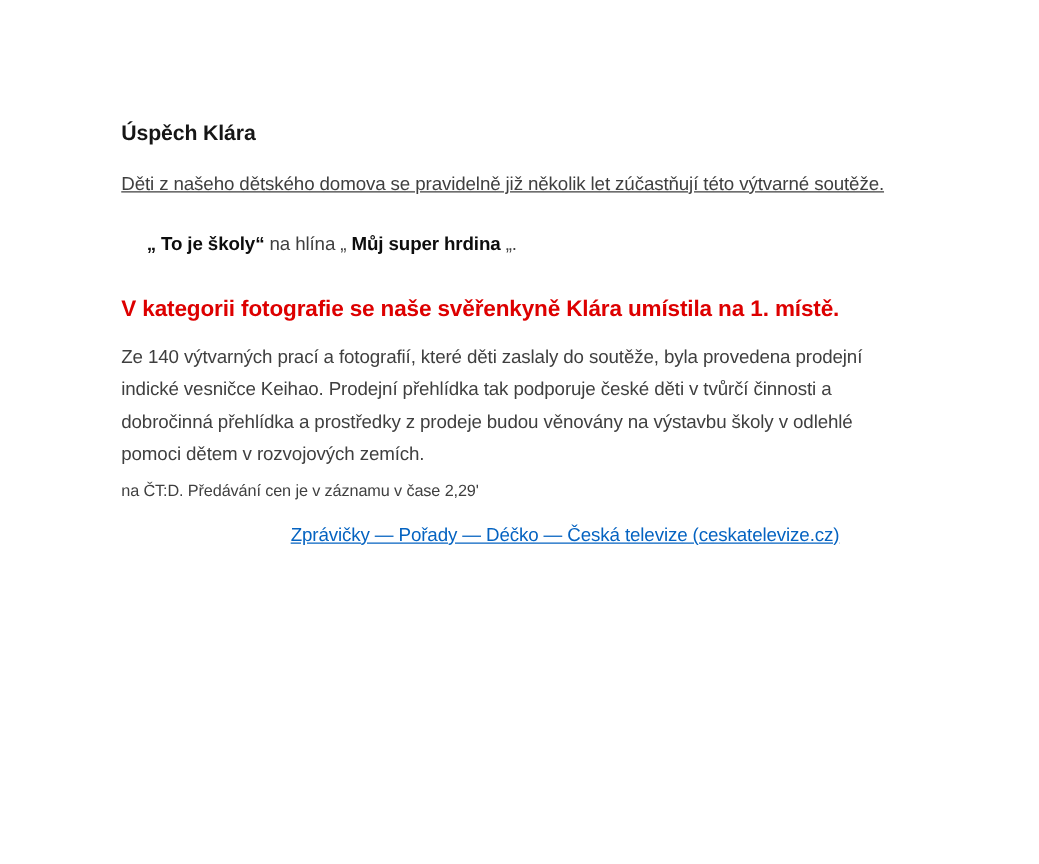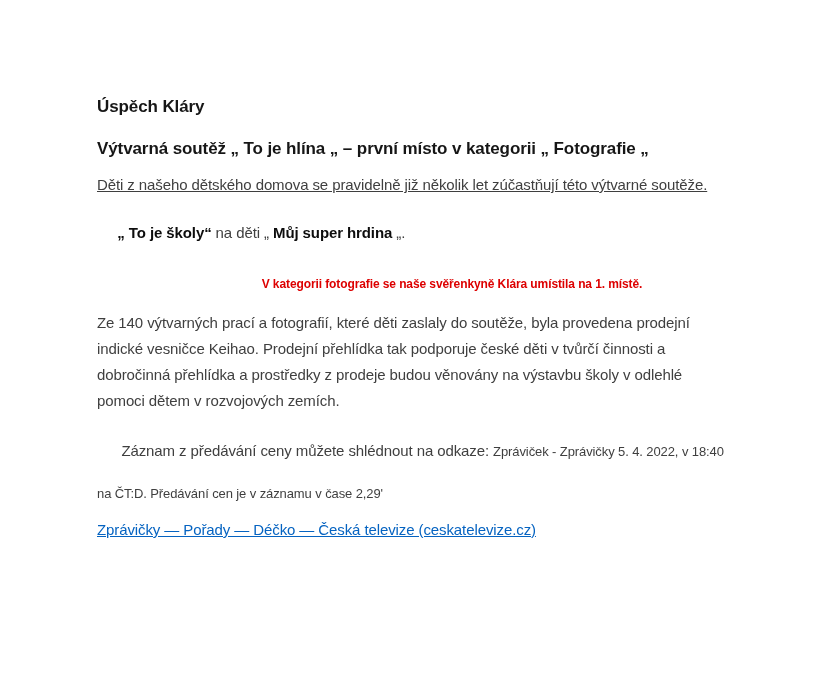--- a/index.html
+++ b/index.html
@@ -38,81 +38,76 @@
   .p1 { margin: 0 0 12px 0; text-decoration: underline; }
   .p2 { margin: 0 0 17px 0; }
   .p3 { margin: 0 0 15px 0; }
 
   .bold-inline {
     font-weight: 700;
     color: #0d0d0d;
   }
 
   .highlight {
-    font-size: 12px;
+    font-size: 18px;
     font-weight: 700;
     color: #dd0000;
     line-height: 18px;
     margin: 0 0 17px 0;
     white-space: pre;
-    text-align: center;
   }
 
   .p4 {
     margin: 0 0 5px 0;
     line-height: 26px;
   }
 
   .p5 {
     margin: 0 0 17px 0;
     line-height: 21px;
   }
   .small-text {
     font-size: 13px;
     color: #3f3f3f;
   }
 
-  .link-line { line-height: 18px; }
+  .link-line { line-height: 18px; text-align: center; }
   .article-link {
     font-size: 15px;
     color: #0563c1;
     text-decoration: underline;
     white-space: pre;
     cursor: pointer;
   }
 </style>
 </head>
 <body>
 
 <div class="doc">
 
-  <div class="h1">Úspěch Kláry</div>
+  <div class="h1">Úspěch Klára</div>
 
-  <div class="h2">Výtvarná soutěž „ To je hlína „ – první místo v kategorii „ Fotografie „</div>
 
   <div class="body-text p1 line">Děti z našeho dětského domova se pravidelně již několik let zúčastňují této výtvarné soutěže.</div>
 
 
   <div class="body-text p3 line">
-    <span class="bold-inline"> „ To je školy“</span><span> na děti </span><span>„ </span><span class="bold-inline">Můj super hrdina</span><span> „.</span>
+    <span class="bold-inline"> „ To je školy“</span><span> na hlína </span><span>„ </span><span class="bold-inline">Můj super hrdina</span><span> „.</span>
   </div>
 
   <div class="highlight">V kategorii fotografie se naše svěřenkyně Klára umístila na 1. místě.</div>
 
   <div class="body-text p4">
     <div class="line">Ze 140 výtvarných prací a fotografií, které děti zaslaly do soutěže, byla provedena prodejní</div>
     <div class="line">indické vesničce Keihao. Prodejní přehlídka tak podporuje české děti v tvůrčí činnosti a</div>
     <div class="line">dobročinná přehlídka a prostředky z prodeje budou věnovány na výstavbu školy v odlehlé</div>
     <div class="line">pomoci dětem v rozvojových zemích.</div>
   </div>
 
   <div class="body-text p5">
-    <div class="line">
-      <span>Záznam z předávání ceny můžete shlédnout na odkaze: </span><span class="small-text">Zpráviček - Zprávičky 5. 4. 2022, v 18:40</span>
-    </div>
     <div class="line small-text">na ČT:D. Předávání cen je v záznamu v čase 2,29'</div>
   </div>
 
   <div class="link-line">
     <a class="article-link">Zprávičky — Pořady — Déčko — Česká televize (ceskatelevize.cz)</a>
   </div>
 
 </div>
 
 </body></html>

